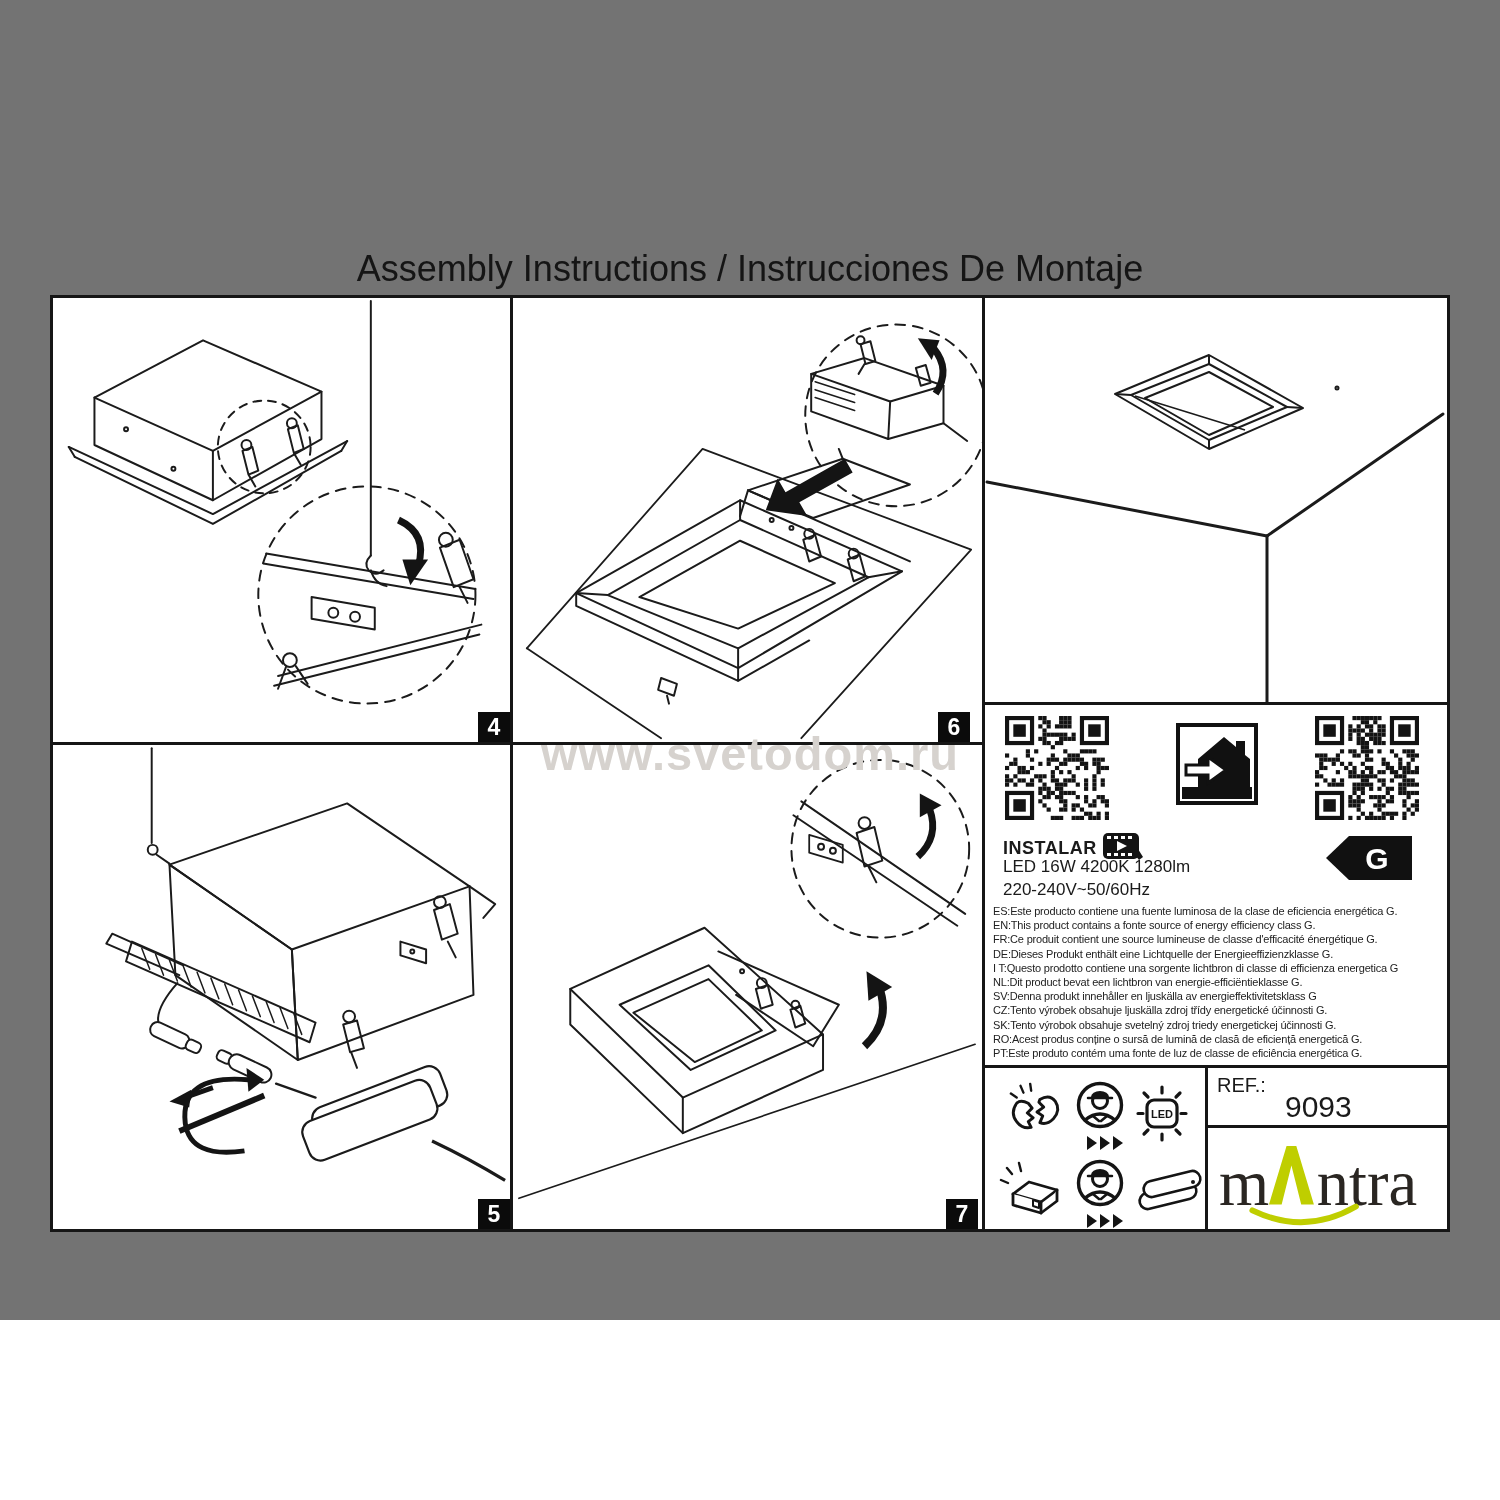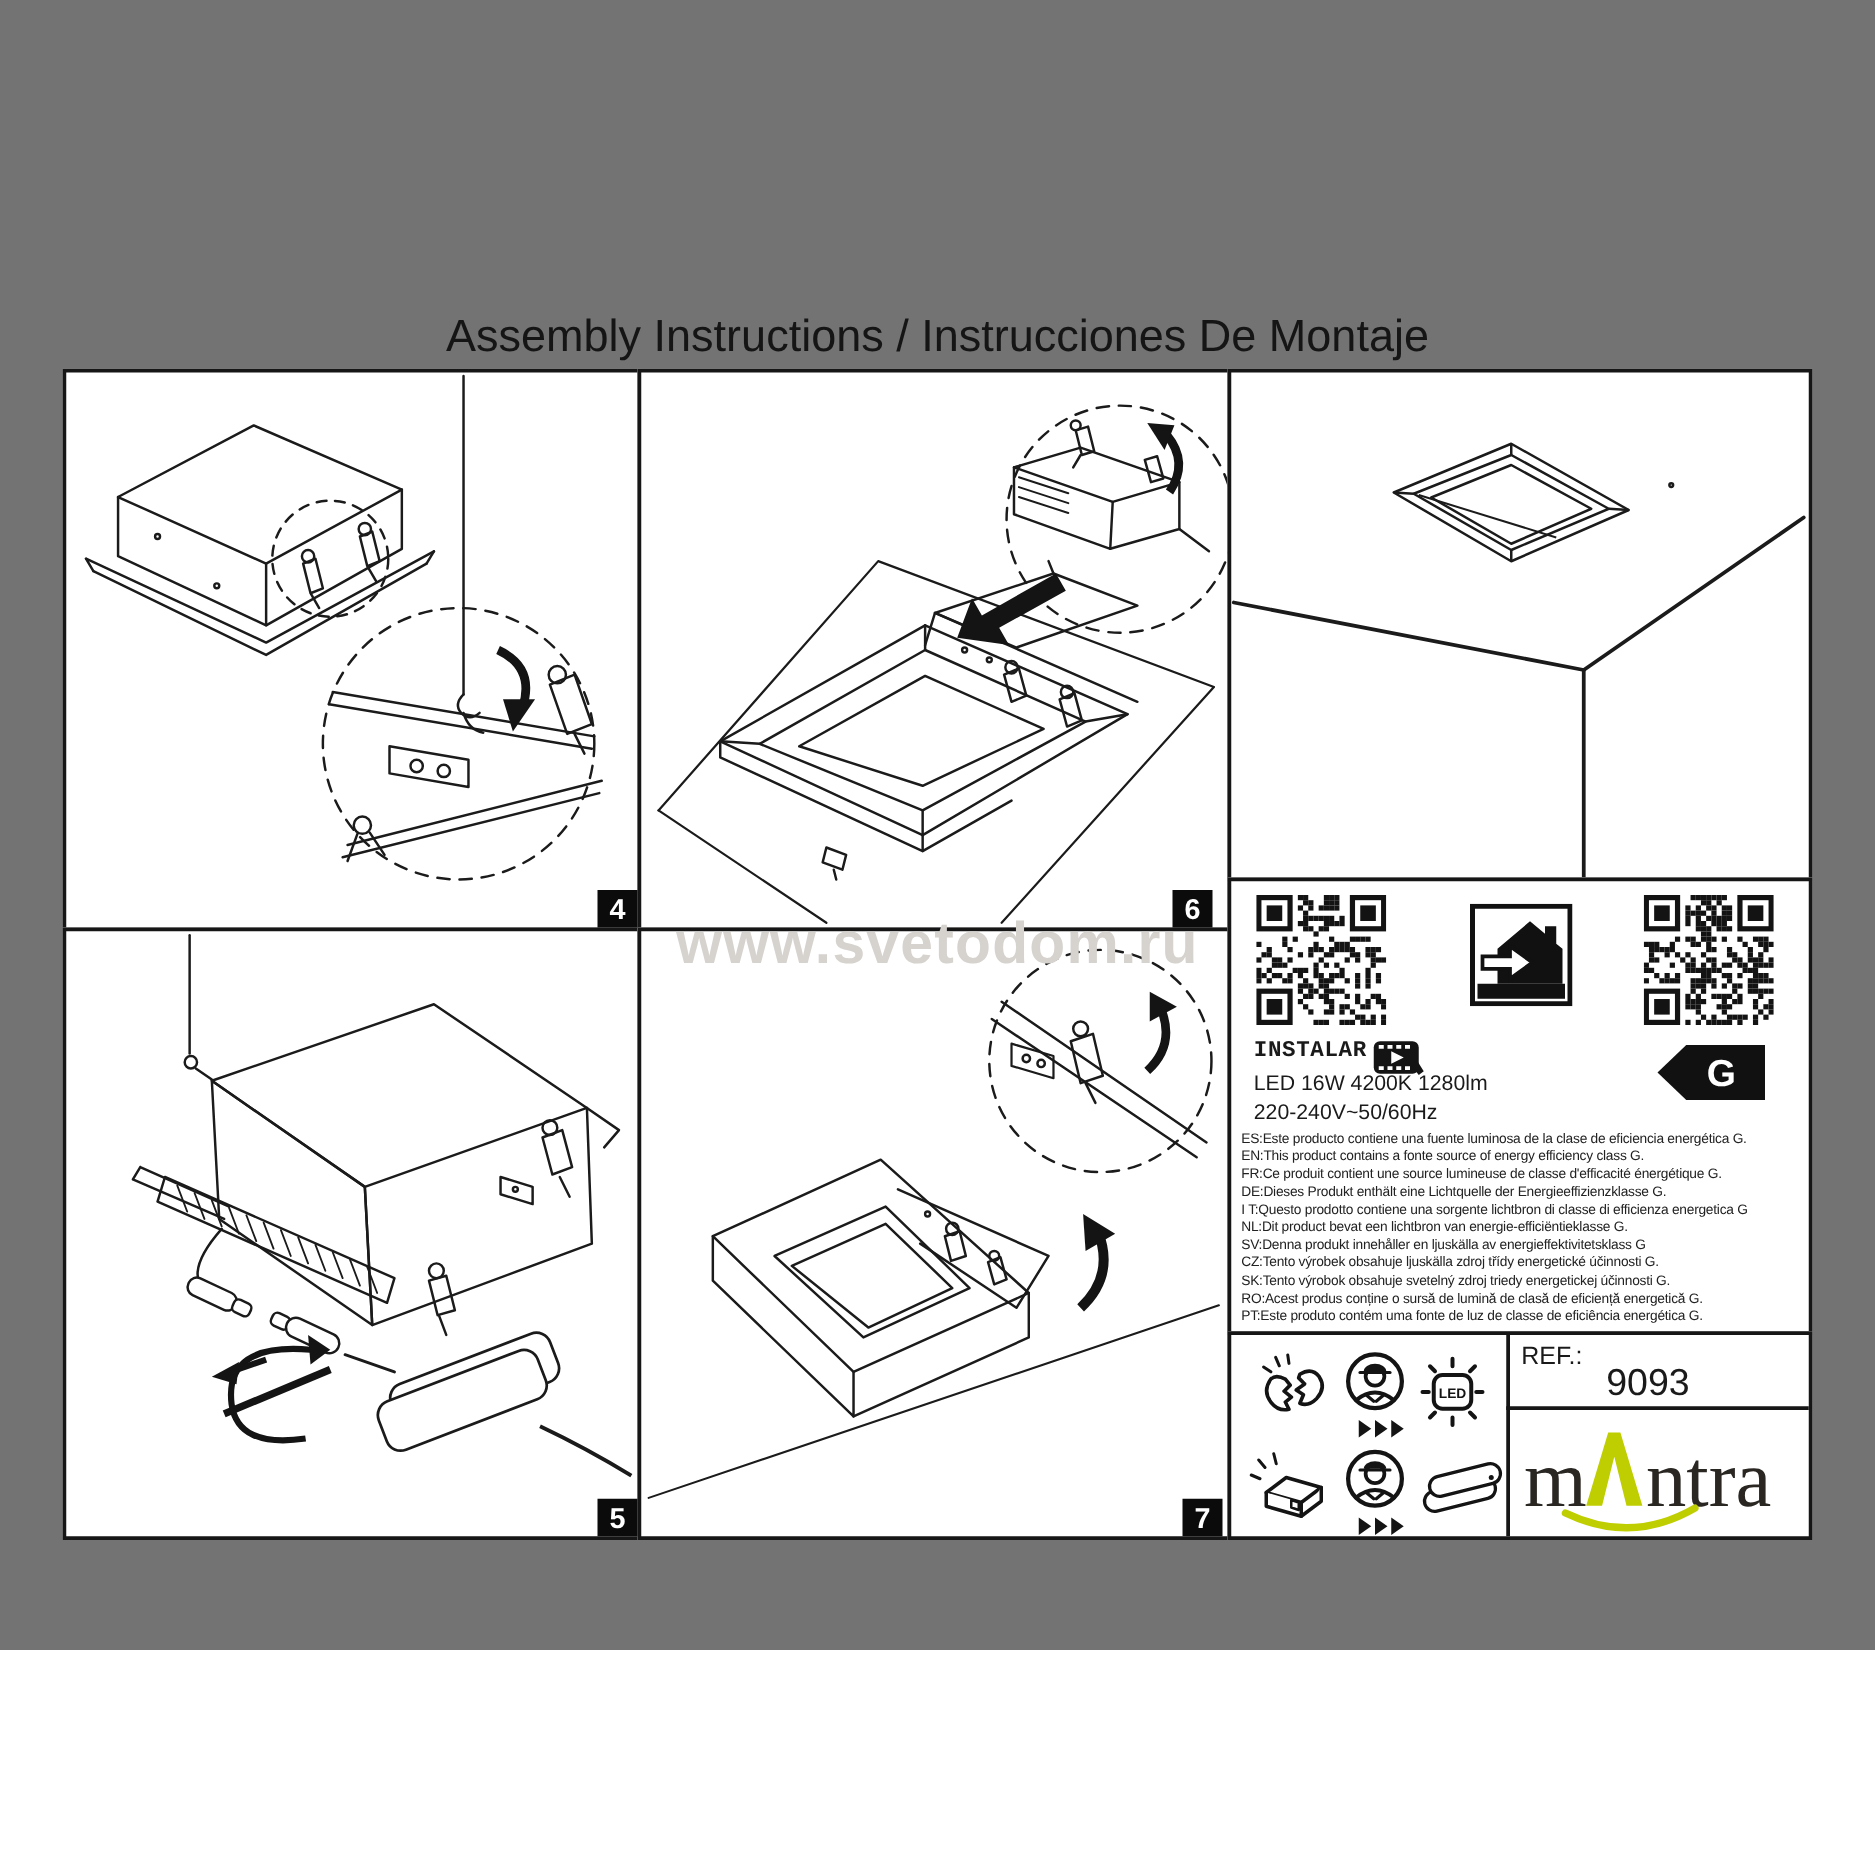--- a/index.html
+++ b/index.html
@@ -10,21 +10,21 @@
   .panel{position:absolute;background:#fff;border:3px solid #161616;box-sizing:border-box;}
   .badge{position:absolute;width:32px;height:30px;background:#0b0b0b;color:#fff;
          display:flex;align-items:center;justify-content:center;
          font-size:23px;font-weight:bold;z-index:5;}
   .art{position:absolute;left:0;top:0;width:100%;height:100%;}
   .watermark{position:absolute;top:726px;left:0;width:1500px;text-align:center;
              font-size:47px;font-weight:bold;letter-spacing:1px;color:#d6d2ce;
              z-index:30;pointer-events:none;}
   
   .qr{position:absolute;width:104px;height:104px;}
-  .instalar-row{position:absolute;left:18px;top:126px;display:flex;align-items:flex-start;gap:5px;font-family:Liberation Mono, monospace;}
+  .instalar-row{position:absolute;left:18px;top:126px;display:flex;align-items:center;gap:5px;}
   .instalar-label{font-size:18px;font-weight:bold;letter-spacing:.5px;}
   .specs{position:absolute;left:18px;font-size:17px;font-weight:normal;white-space:nowrap;}
   .statements{position:absolute;left:8px;top:199px;font-size:11px;letter-spacing:-0.2px;
               line-height:14.2px;white-space:nowrap;color:#222;}
   
   .cell-divider-v{position:absolute;left:220px;top:0;width:3px;height:100%;background:#161616;}
   .cell-divider-h{position:absolute;left:220px;top:57px;width:calc(100% - 220px);height:3px;background:#161616;}
   .ref-label{position:absolute;left:232px;top:6px;font-size:20px;}
   .ref-value{position:absolute;left:300px;top:22px;font-size:30px;}
   .brand-svg{position:absolute;left:234px;top:74px;}

